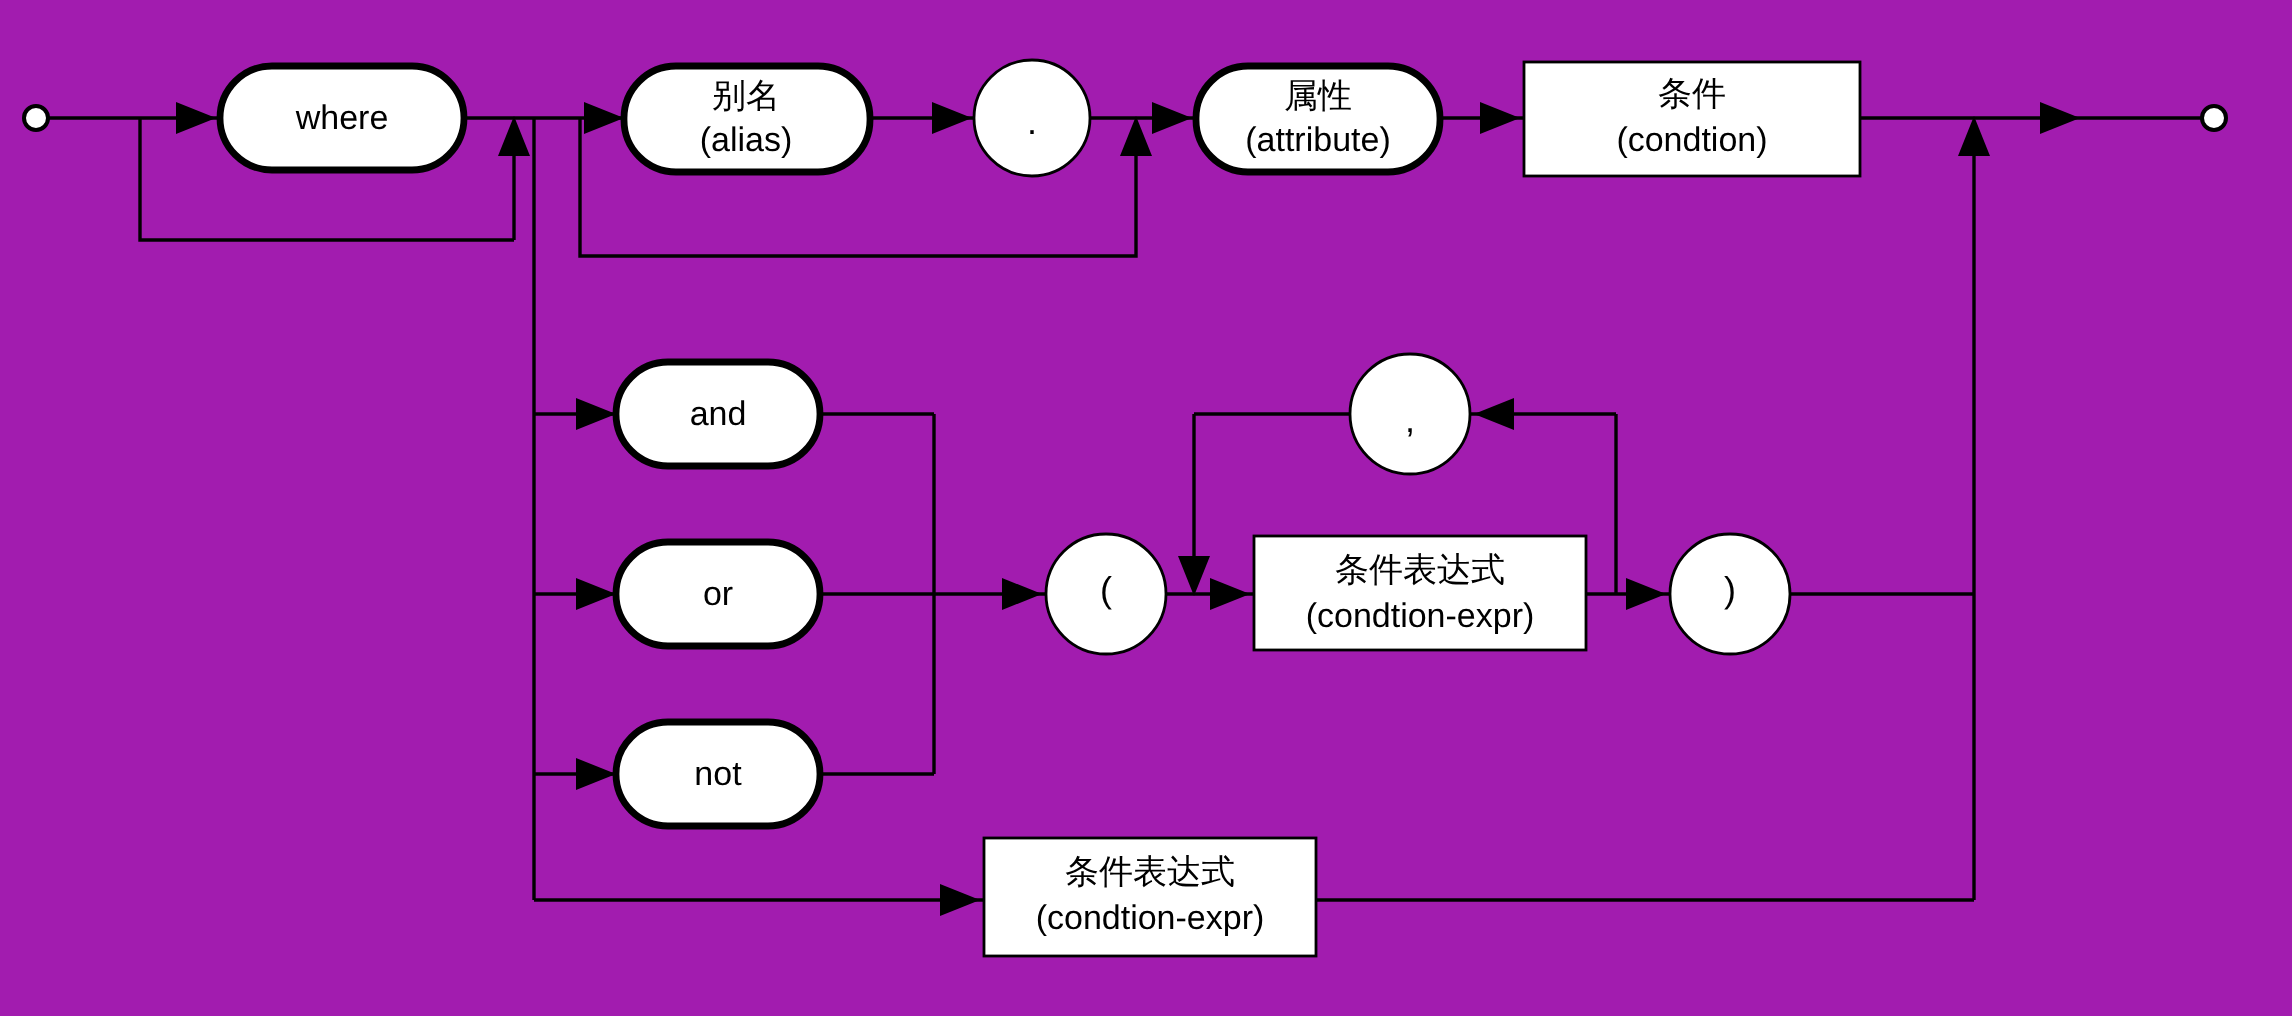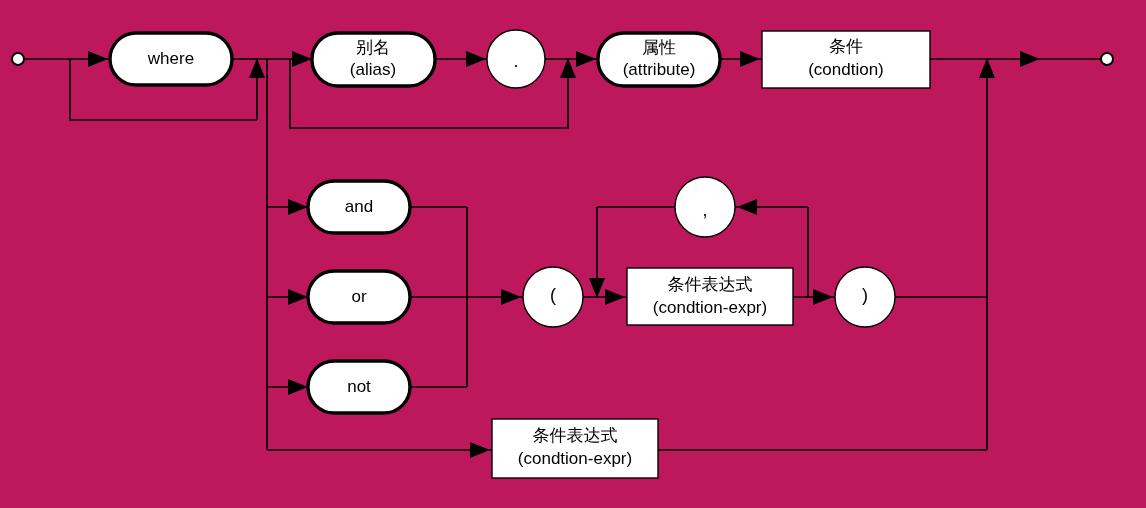--- a/index.html
+++ b/index.html
@@ -1,21 +1,21 @@
 <!DOCTYPE html>
 <html><head>
 <meta charset="utf-8">
 <style>
   html,body{margin:0;padding:0;background:#ffffff;}
   body{
     width:1146px;height:508px;
     font-family:"Liberation Sans","DejaVu Sans",sans-serif;
     overflow:hidden;
   }
-  #diagram-root{position:relative;width:1146px;height:508px;background:#be185d;}
+  #diagram-root{position:relative;width:1146px;height:508px;background:#a21caf;}
   svg#railroad{display:block;width:1146px;height:508px;}
 
   .node-thick{fill:#ffffff;stroke:#000000;stroke-width:3.4;}
   .node-thin{fill:#ffffff;stroke:#000000;stroke-width:1.4;}
   .rail{stroke:#000000;stroke-width:1.7;fill:none;stroke-linecap:butt;}
   .arrowhead{fill:#000000;stroke:none;}
   .terminal{fill:#ffffff;stroke:#000000;stroke-width:2;}
 
   text{fill:#000000;}
   .label-cn{font-size:17px;text-anchor:middle;dominant-baseline:middle;}

